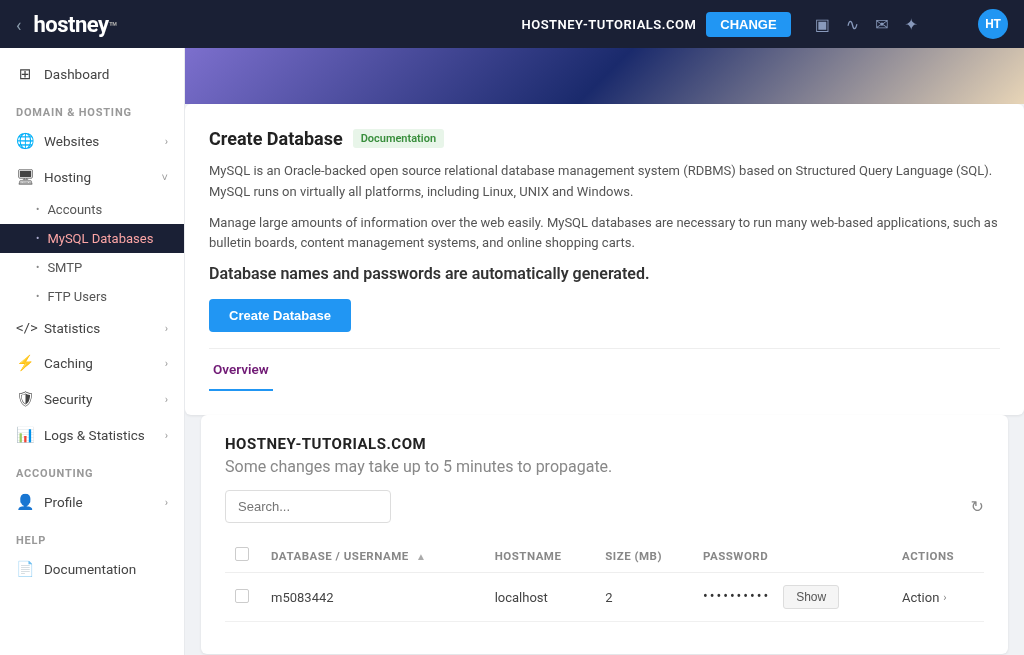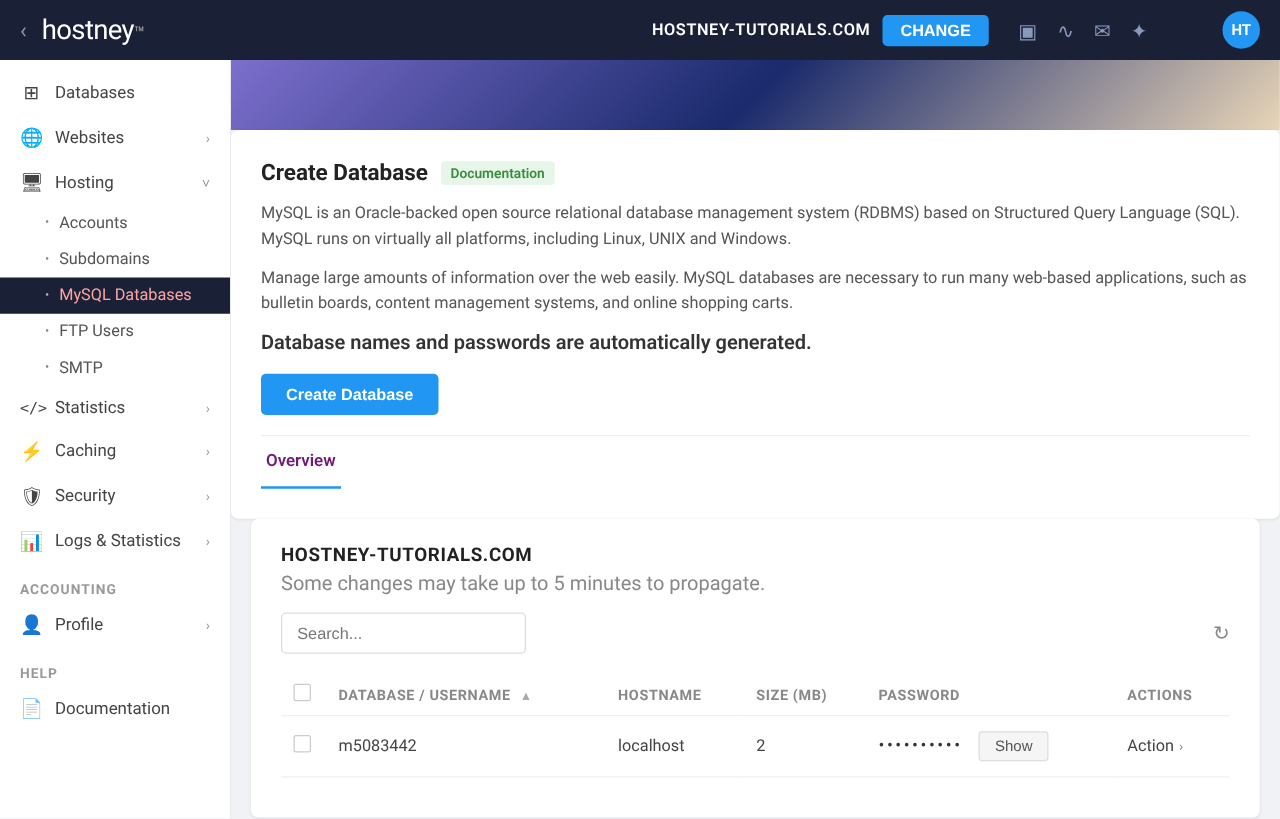--- a/index.html
+++ b/index.html
@@ -16,21 +16,21 @@
     }
     .topnav-back {
       color: #8899aa;
       font-size: 18px;
       cursor: pointer;
       margin-right: 12px;
     }
     .topnav-logo {
       color: white;
       font-size: 22px;
-      font-weight: 400;
+      font-weight: 700;
       margin-right: auto;
       letter-spacing: -0.5px;
     }
     .topnav-logo span { color: #aaa; font-size: 14px; }
     .topnav-domain {
       color: white;
       font-size: 13px;
       font-weight: 600;
       letter-spacing: 0.5px;
       margin-right: 10px;
@@ -243,21 +243,21 @@
       display: flex;
       align-items: center;
       gap: 10px;
       margin-bottom: 16px;
     }
     .search-input {
       border: 1px solid #ddd;
       border-radius: 4px;
       padding: 8px 12px;
       font-size: 13px;
-      width: 196px;
+      width: 166px;
       outline: none;
       color: #999;
     }
     .refresh-btn {
       margin-left: auto;
       background: none;
       border: none;
       cursor: pointer;
       font-size: 16px;
       color: #888;
@@ -343,50 +343,48 @@
     <div class="topnav-avatar">HT</div>
   </div>
 </nav>
 
 <div class="main-layout">
 
   <aside class="sidebar">
 
     <div class="sidebar-item">
       <span class="icon">⊞</span>
-      <span>Databases</span>
-    </div>
-
+      <span>Dashboard</span>
+    </div>
+
+    <div class="sidebar-section-label">DOMAIN &amp; HOSTING</div>
 
     <div class="sidebar-item">
       <span class="icon">🌐</span>
       <span>Websites</span>
       <span class="chevron">›</span>
     </div>
 
     <div class="sidebar-item">
       <span class="icon">🖥</span>
       <span>Hosting</span>
       <span class="chevron">˅</span>
     </div>
 
     <div class="sidebar-sub-item">
       <span>Accounts</span>
     </div>
-    <div class="sidebar-sub-item">
-      <span>Subdomains</span>
-    </div>
     <div class="sidebar-sub-item active">
       <span>MySQL Databases</span>
     </div>
     <div class="sidebar-sub-item">
+      <span>SMTP</span>
+    </div>
+    <div class="sidebar-sub-item">
       <span>FTP Users</span>
-    </div>
-    <div class="sidebar-sub-item">
-      <span>SMTP</span>
     </div>
 
     <div class="sidebar-item">
       <span class="icon" style="font-family:monospace;font-size:12px;">&lt;/&gt;</span>
       <span>Statistics</span>
       <span class="chevron">›</span>
     </div>
 
     <div class="sidebar-item">
       <span class="icon">⚡</span>

